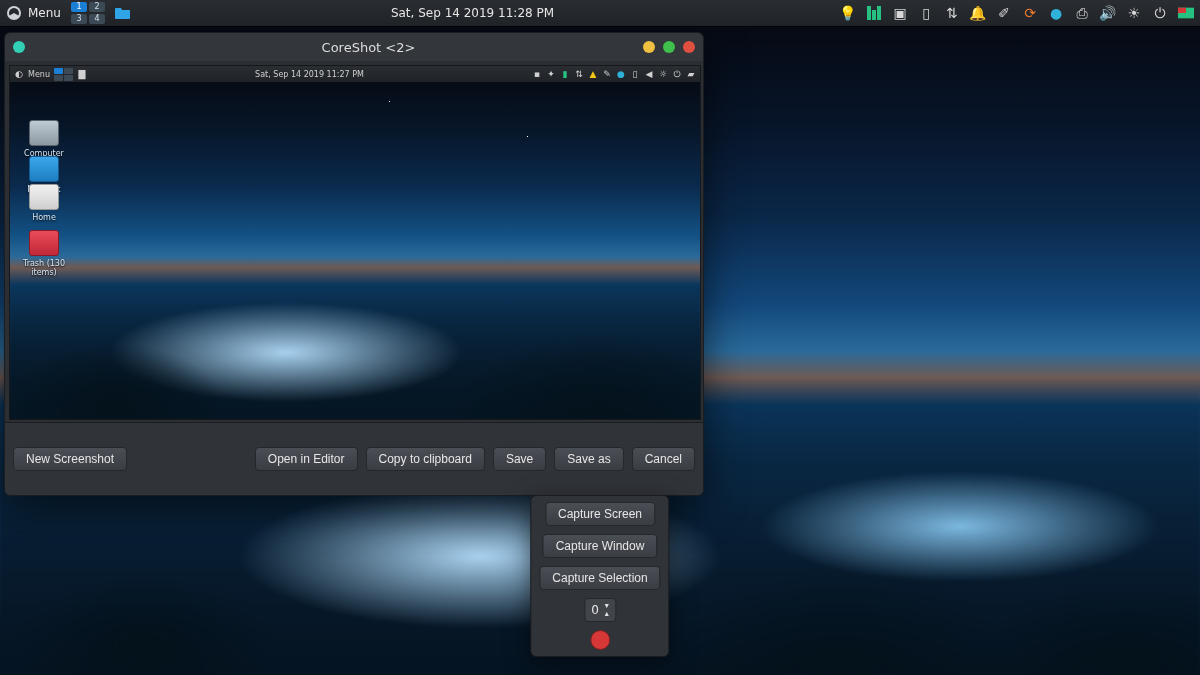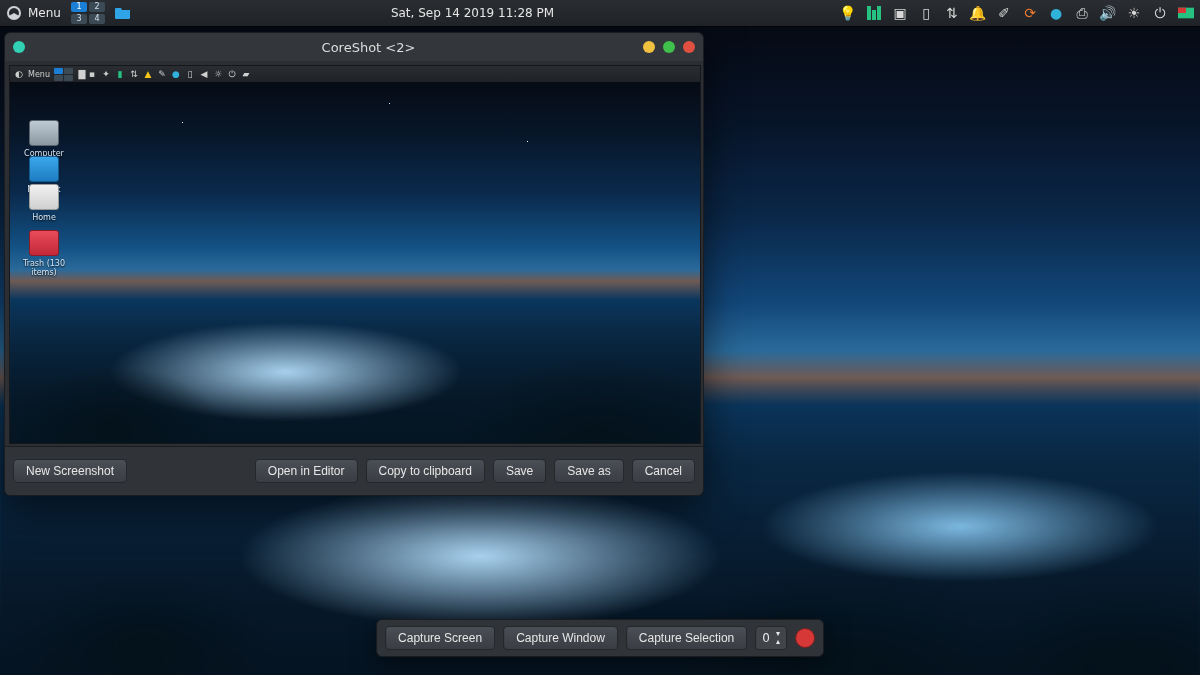--- a/index.html
+++ b/index.html
@@ -155,38 +155,39 @@
   .box.computer { background: linear-gradient(#bfcbd4, #8b97a1); border:1px solid #5b646c; }
   .box.folder   { background: linear-gradient(#3aa7ea, #1e7dc2); border:1px solid #155a8e; }
   .box.page     { background: linear-gradient(#f2f2f2, #cfcfcf); border:1px solid #9a9a9a; }
   .box.trash    { background: linear-gradient(#e94b5a, #c22838); border:1px solid #8c1b27; }
 
   
   .actionbar {
     height: 40px; background: #303338;
     border-top: 1px solid #1a1c1f;
     border-radius: 0 0 6px 6px;
-    display: flex; align-items: center; padding: 4px 8px; gap: 8px;
+    display: flex; align-items: center; padding: 16px 8px; gap: 8px;
   }
   .btn {
     background: linear-gradient(#4a4e55, #3a3d43);
     border: 1px solid #25272b;
     color: #e6e6e6; font-size: 12px;
     padding: 5px 12px; border-radius: 4px;
     line-height: 1;
   }
   .actionbar .spacer { flex: 1; }
 
   
   .capturebar {
     position: absolute; left: 50%; bottom: 18px; transform: translateX(-50%);
     background: #303338; border: 1px solid #1a1c1f; border-radius: 6px;
     padding: 6px 8px; display: flex; align-items: center; gap: 8px;
     z-index: 45;
     box-shadow: 0 6px 24px rgba(0,0,0,.5);
+    flex-direction: column;
   }
   .spin {
     display: flex; align-items: center; gap: 2px;
     background: #414449; border: 1px solid #25272b; border-radius: 4px;
     padding: 3px 6px; font-size: 12px; color:#e6e6e6;
   }
   .spin .arrows { display:flex; flex-direction:column; line-height:1; font-size:8px; margin-left:4px; }
   .rec-dot { width: 18px; height: 18px; border-radius: 50%; background: #d63838; border:1px solid #7a1f1f; }
 </style>
 </head>
@@ -268,20 +269,21 @@
           <span class="mini-ico">◐</span>
           <span>Menu</span>
           <span class="mini-ws">
             <span class="a"></span>
               <span></span>
               <span></span>
               <span></span>
           </span>
           <span class="mini-ico folder">▇</span>
         </div>
+        <div class="mini-center">Sat, Sep 14 2019 11:27 PM</div>
         <div class="mini-right">
           <span class="mini-ico">▪</span>
           <span class="mini-ico">✦</span>
           <span class="mini-ico accent" style="color:#26c281">▮</span>
           <span class="mini-ico">⇅</span>
           <span class="mini-ico" style="color:#f5c518">▲</span>
           <span class="mini-ico">✎</span>
           <span class="mini-ico" style="color:#2fb1d9">●</span>
           <span class="mini-ico">▯</span>
           <span class="mini-ico">◀</span>

